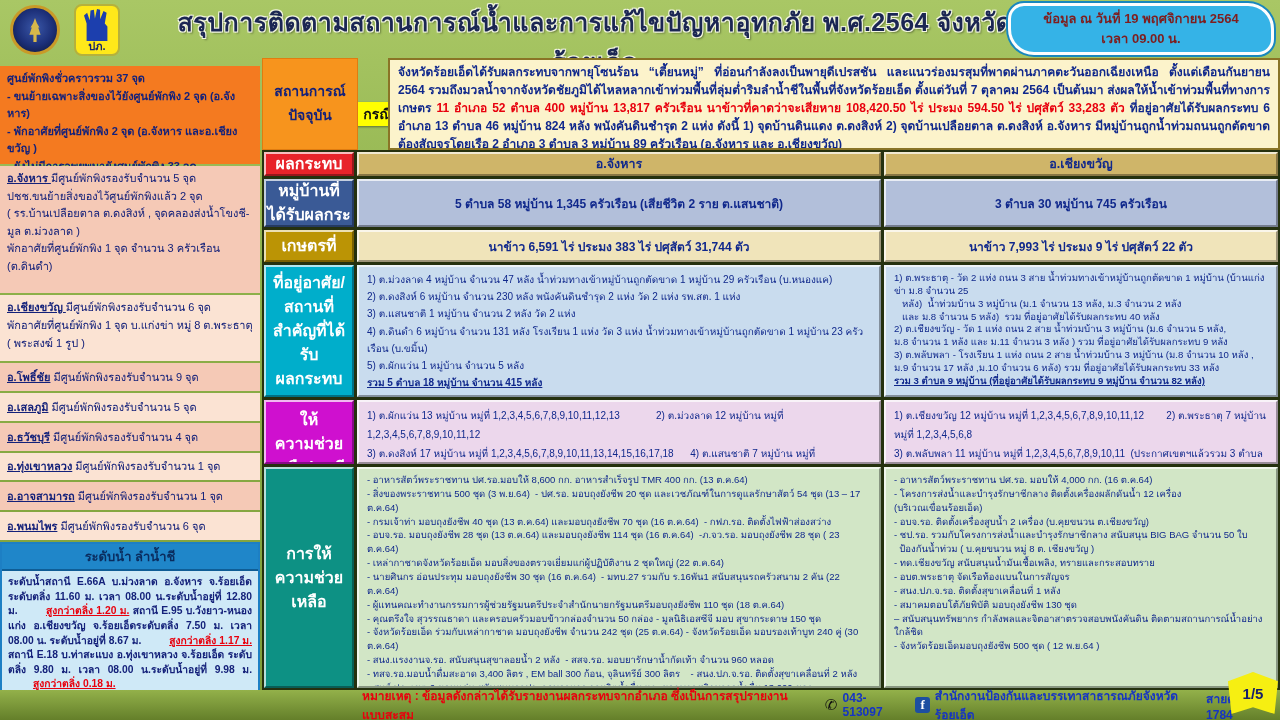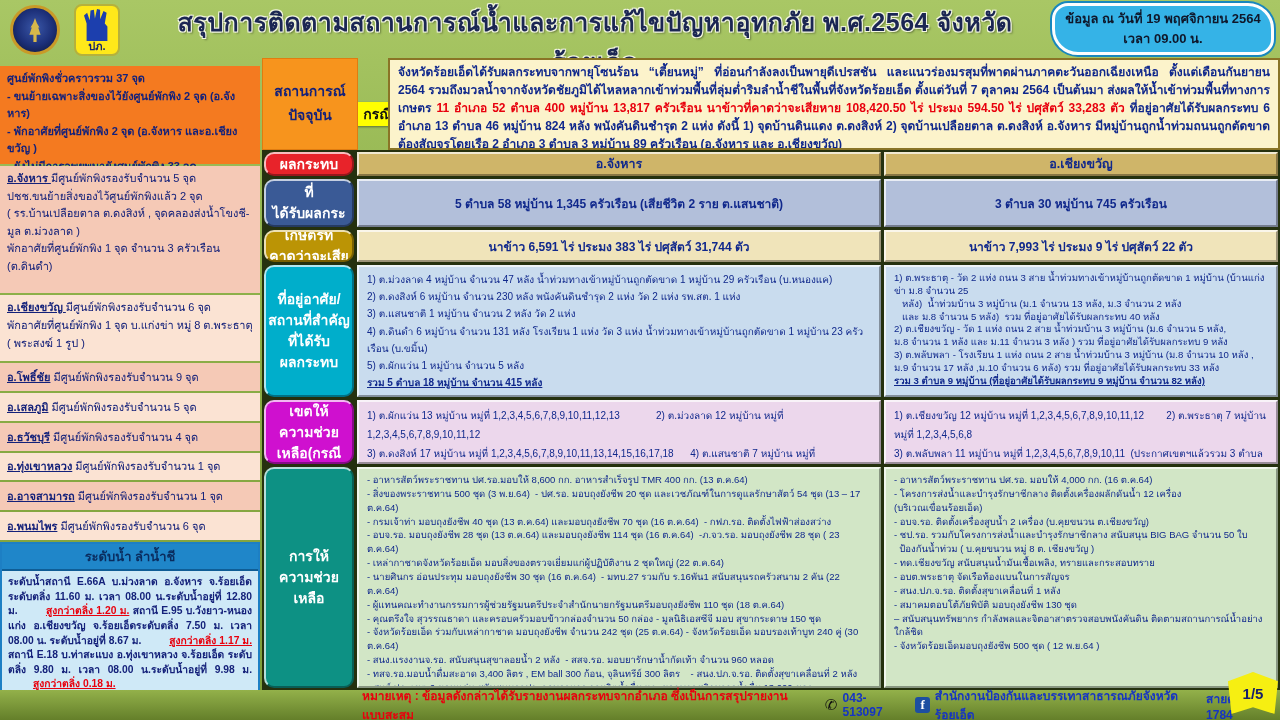--- a/index.html
+++ b/index.html
@@ -19,24 +19,24 @@
   .ddpm { width:46px; height:52px; background:#ffe81a; border:2px solid #b5b13c; border-radius:8px;
           display:flex; flex-direction:column; align-items:center; justify-content:flex-end; position:relative; }
   .ddpm-hand { position:absolute; top:3px; left:50%; transform:translateX(-50%); width:26px; height:32px;
           background:#1c3fae; clip-path:polygon(10% 100%,10% 45%,0 20%,12% 12%,22% 35%,25% 5%,38% 2%,42% 30%,50% 0,62% 2%,62% 32%,75% 6%,87% 12%,80% 45%,90% 55%,90% 100%); }
   .ddpm-label { font-size:11px; font-weight:bold; color:#16246b; line-height:1.2; padding-bottom:1px; }
   .title-wrap { position:absolute; left:160px; right:250px; top:2px; text-align:center; }
   .page-title { font-size:25px; font-weight:bold; color:#1b2653; letter-spacing:0.5px;
           text-shadow:-1px -1px 0 #f2f6e0,1px -1px 0 #f2f6e0,-1px 1px 0 #f2f6e0,1px 1px 0 #f2f6e0,2px 2px 2px rgba(0,0,0,.35); }
   .page-subtitle { display:inline-block; margin-top:2px; background:#ffff00; color:#111;
           font-size:14px; font-weight:bold; padding:1px 10px; box-shadow:1px 1px 2px rgba(0,0,0,.4); }
-  .date-box { position:absolute; right:6px; top:3px; width:222px; height:52px; background:#35b3e7;
+  .date-box { position:absolute; right:6px; top:3px; width:266px; height:52px; background:#35b3e7;
           border:3px solid #fdfdfd; border-radius:16px 26px 16px 26px; box-shadow:0 0 0 2px #1887bd;
           display:flex; flex-direction:column; align-items:center; justify-content:center;
-          font-size:13px; font-weight:bold; color:#0f172a; line-height:1.55; }
+          font-size:13px; font-weight:bold; color:#7f1d1d; line-height:1.55; }
 
   
   .sidebar { position:absolute; left:0; top:66px; width:260px; height:632px;
           display:flex; flex-direction:column; gap:2px; }
   .sb-box { padding:4px 7px; color:#14217a; font-size:11px; line-height:1.6; }
   .sb-orange { background:#f47a20; height:98px; font-weight:bold; }
   .sb-changhan { background:#f5c9b6; height:128px; }
   .sb-chiangkhwan { background:#fbe3d3; height:66px; }
   .sb-row { height:28px; display:flex; align-items:center; padding:0 7px; font-size:11px; color:#14217a; }
   .sb-row.alt0 { background:#f5c9b6; }
@@ -56,21 +56,21 @@
           font-size:12px; font-weight:bold; color:#10288c; line-height:1.5; text-align:justify; overflow:hidden;margin-left:28px; }
 
   
   .impact-table { margin-top:0; height:540px; display:grid;
           grid-template-columns:90px 524px 1fr; grid-template-rows:24px 48px 32px 132px 64px 1fr;
           gap:3px; background:#25310f; padding:2px; }
   .cell { border-top:2px solid rgba(255,255,255,.7); border-left:2px solid rgba(255,255,255,.7);
           border-bottom:2px solid rgba(0,0,0,.35); border-right:2px solid rgba(0,0,0,.35);
           overflow:hidden; color:#10288c; }
   .rl { display:flex; align-items:center; justify-content:center; text-align:center;
-          color:#fff; font-weight:bold; font-size:14px; line-height:1.5; white-space:pre-line;border-radius:10px; }
+          color:#fff; font-weight:bold; font-size:16px; line-height:1.5; white-space:pre-line; }
   .rl-impact { background:#e8232a; }
   .rl-tambon { background:#3a5a96; }
   .rl-agri { background:#bb9405; }
   .rl-housing { background:#00aecb; }
   .rl-declared { background:#cf10cf; }
   .rl-relief { background:#0d9184; }
   .col-head { background:#cfb569; display:flex; align-items:center; justify-content:center;
           font-size:12.5px; font-weight:bold; color:#10288c; }
   .c-center { display:flex; align-items:center; justify-content:center; text-align:left;
           font-size:12px; font-weight:bold; }

